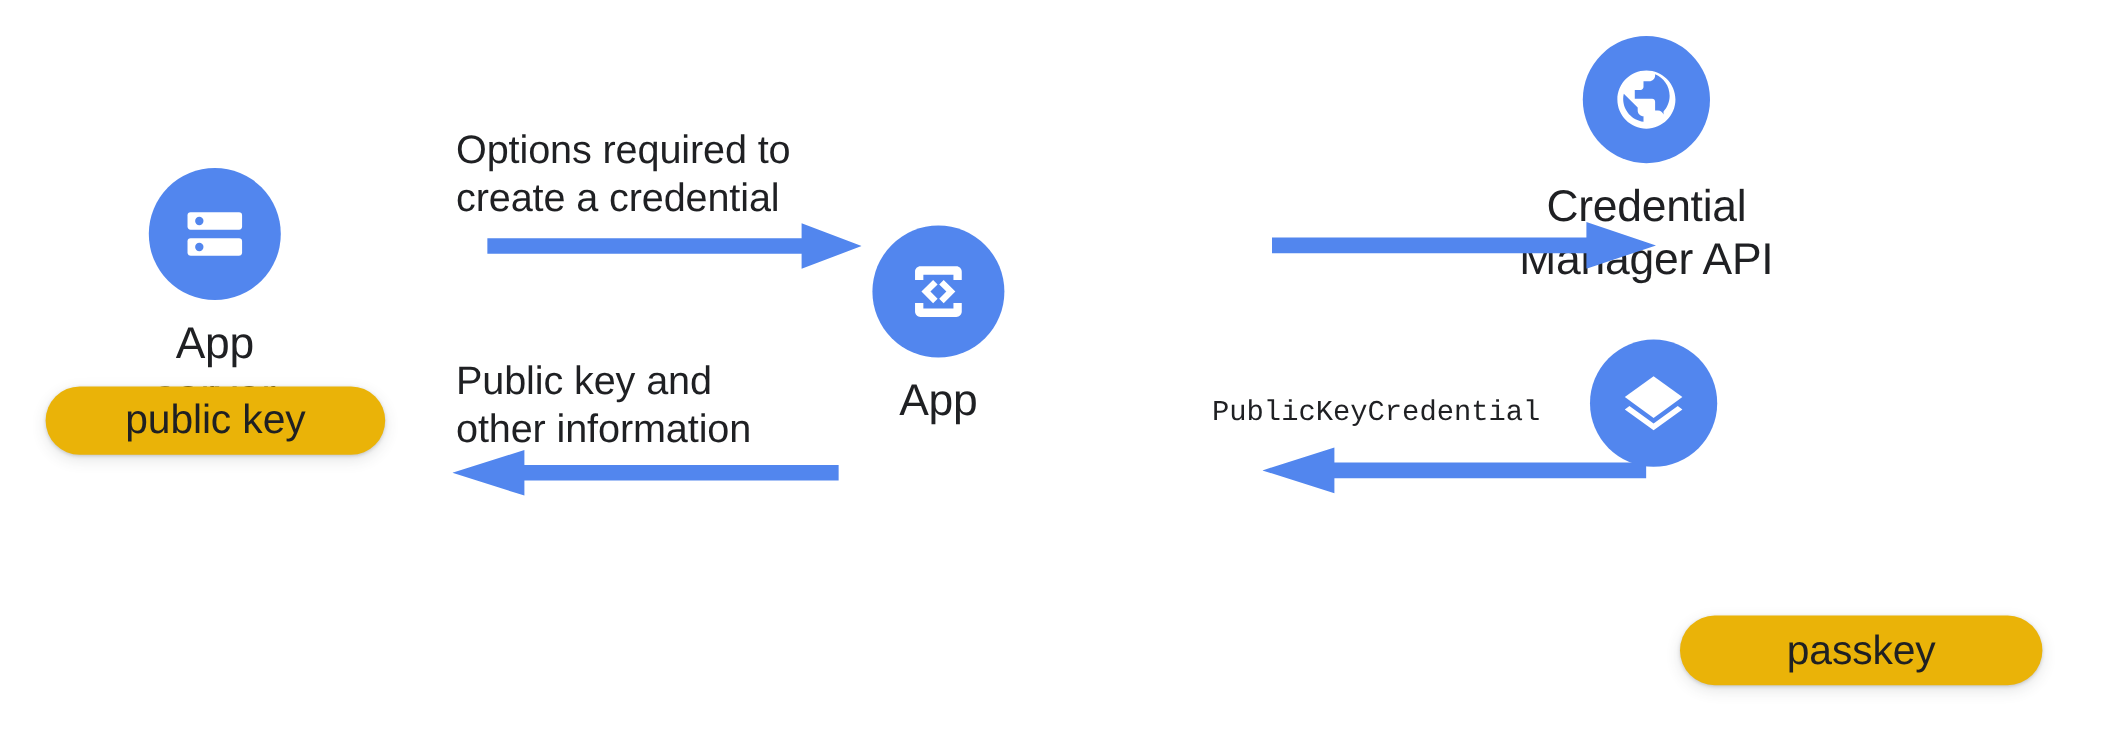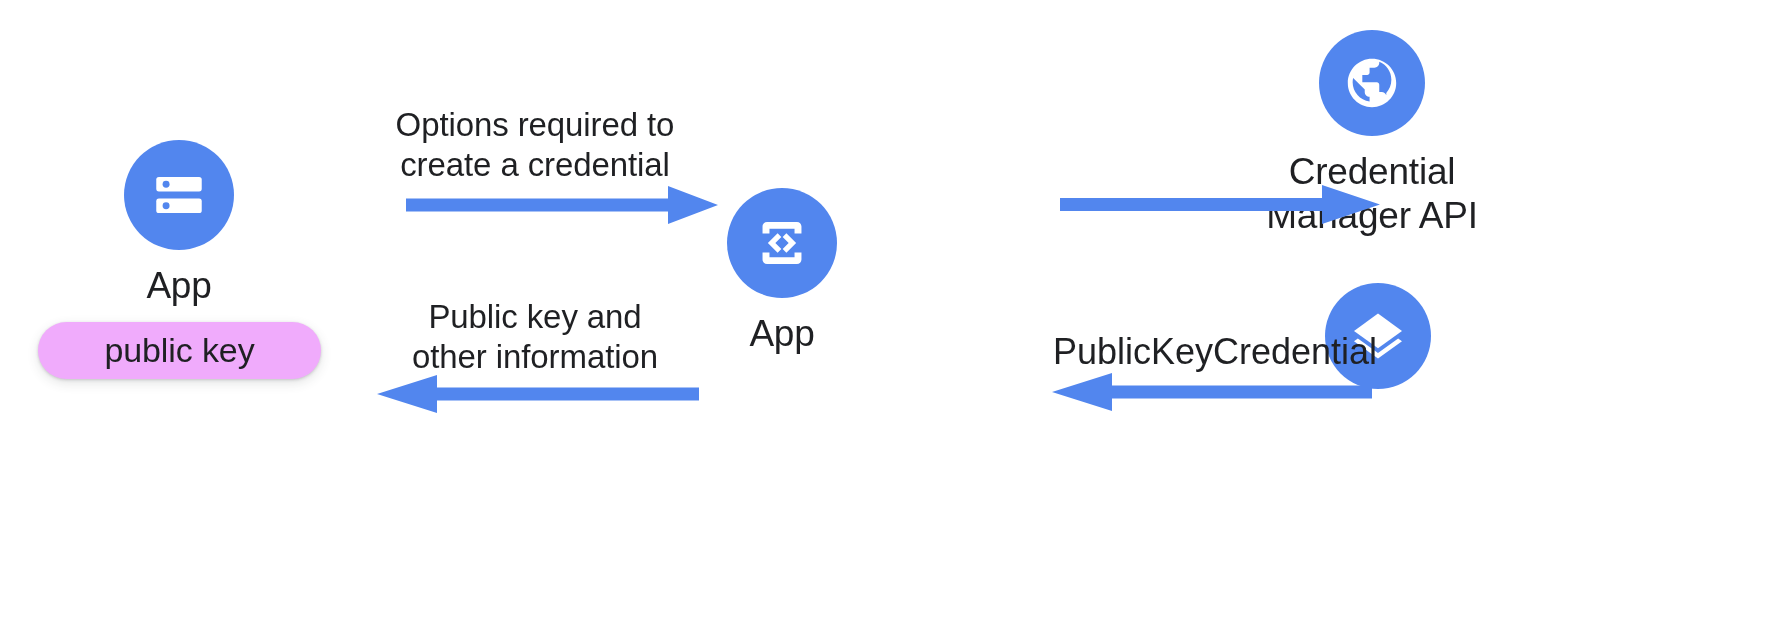--- a/index.html
+++ b/index.html
@@ -42,44 +42,44 @@
     font-weight: 400;
     color: #1f2023;
     text-align: center;
     letter-spacing: -0.2px;
     white-space: pre-line;
   }
 
   
   .pill {
     position: absolute;
-    background: #f0abfc;
+    background: #eab308;
     border-radius: 999px;
     box-shadow: 0 1px 3px rgba(60,64,67,0.22), 0 4px 12px rgba(60,64,67,0.14);
     display: flex;
     align-items: center;
     justify-content: center;
     font-size: 34px;
     color: #1f2023;
     letter-spacing: -0.1px;
   }
 
   
   .arrow-label {
     position: absolute;
     font-size: 33px;
     line-height: 1.22;
     color: #1f2023;
-    text-align: center;
+    text-align: left;
     white-space: pre-line;
     letter-spacing: -0.1px;
   }
   .arrow-label.mono {
-    font-family: Liberation Sans, sans-serif;
-    font-size: 36px;
+    font-family: Liberation Mono, monospace;
+    font-size: 24px;
     letter-spacing: 0px;
   }
 
   
   .arrow { position: absolute; }
   .arrow svg { display: block; }
 </style>
 </head>
 <body>
 
@@ -125,20 +125,23 @@
 
   <div class="node" style="left:1262px; top:283px; width:232px;">
     <div class="node-circle" style="width:106px;height:106px;">
       <svg width="64" height="64" viewBox="0 0 24 24">
         <path d="M12 3.6 L21 10.1 L12 16.6 L3 10.1 z" fill="#ffffff"></path>
         <path d="M12 18.35 L4.45 12.9 L3 13.95 L12 20.45 L21 13.95 L19.55 12.9 z" fill="#ffffff"></path>
       </svg>
     </div>
   </div>
 
+  <div class="pill" style="left:1400px; top:513px; width:302px; height:58px;">
+    <span>passkey</span>
+  </div>
 
   <div class="arrow-label" style="left:380px; top:105px; width:310px;">Options required to
 create a credential</div>
   <div class="arrow" style="left:406px; top:185px;">
     <svg width="312" height="40" viewBox="0 0 312 40">
       <path d="M0 13.5 H262 V1 L312 20 L262 39 V26.5 H0 Z" fill="#5286ee"></path>
     </svg>
   </div>
 
   <div class="arrow-label" style="left:380px; top:297px; width:310px;">Public key and

